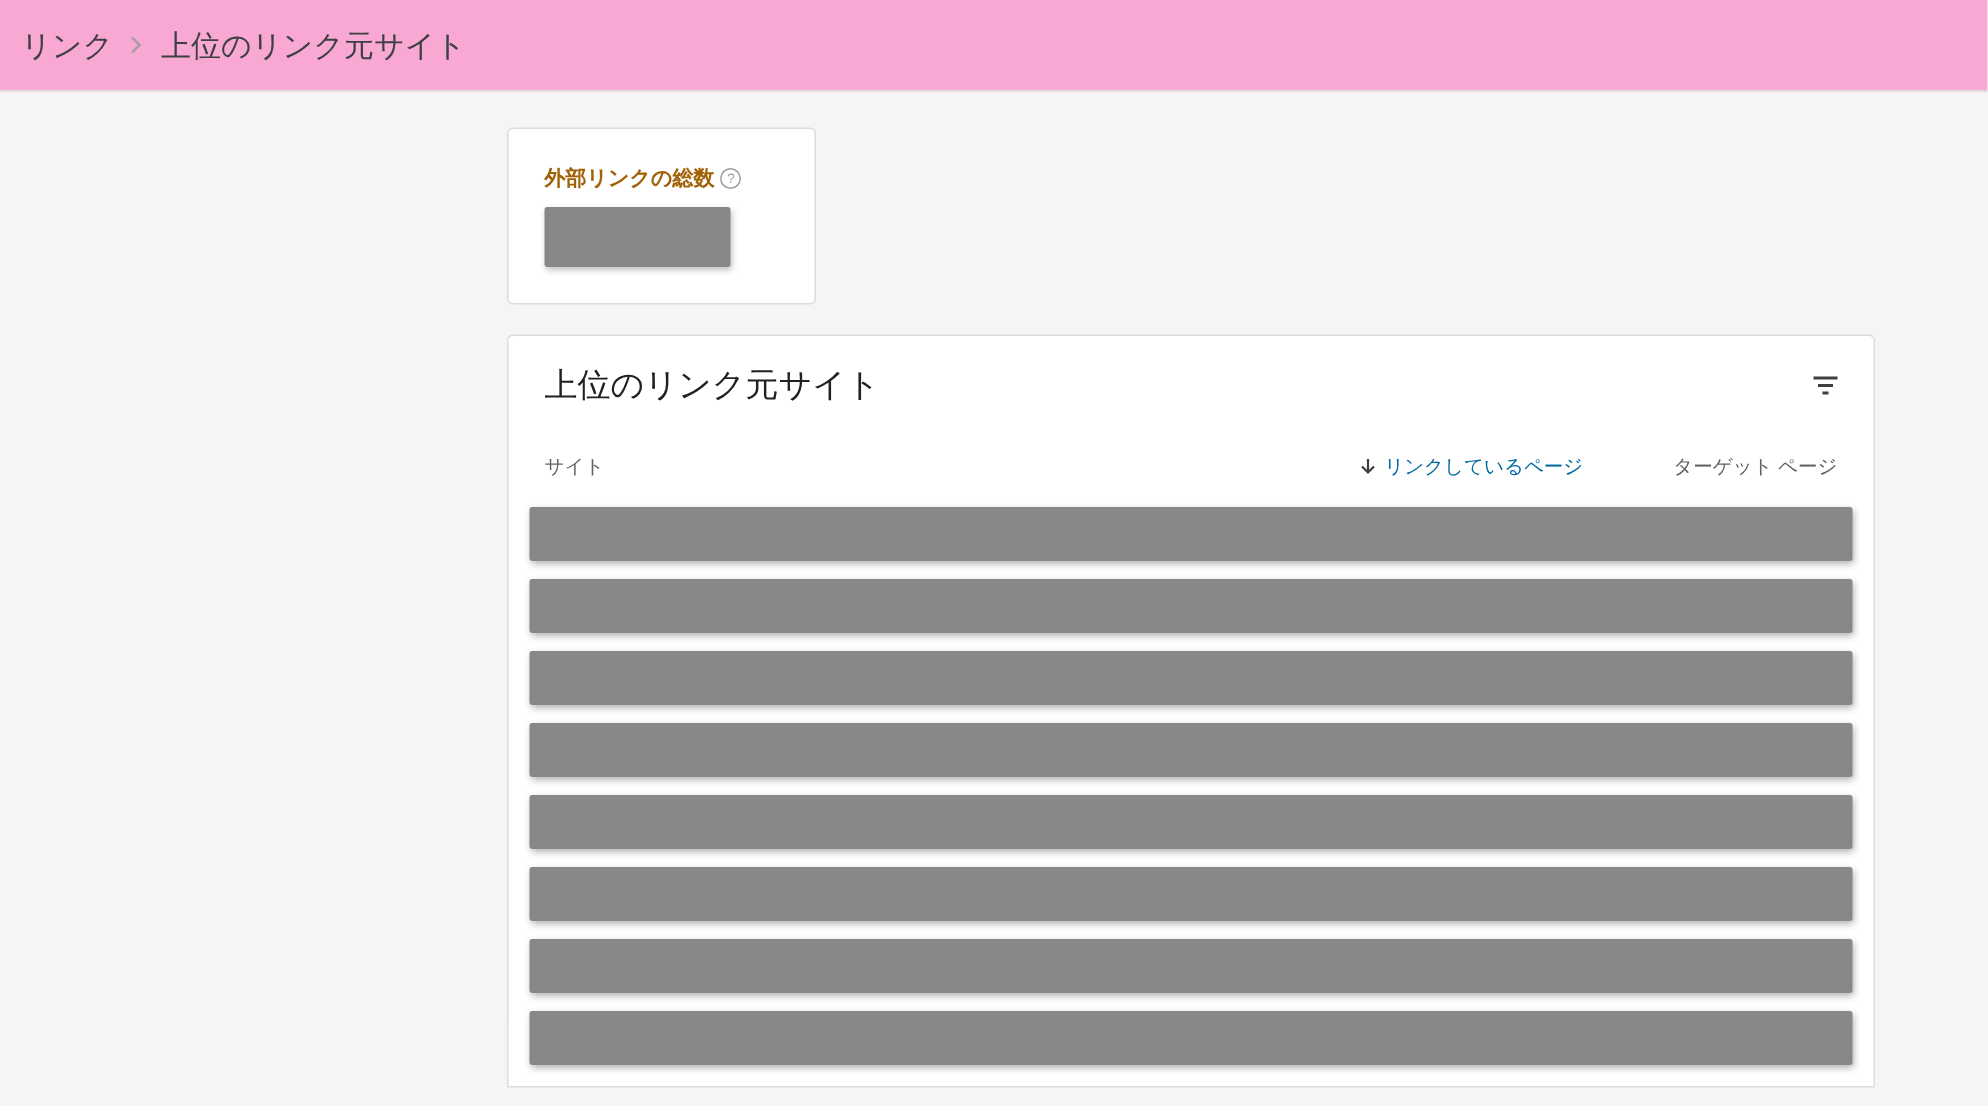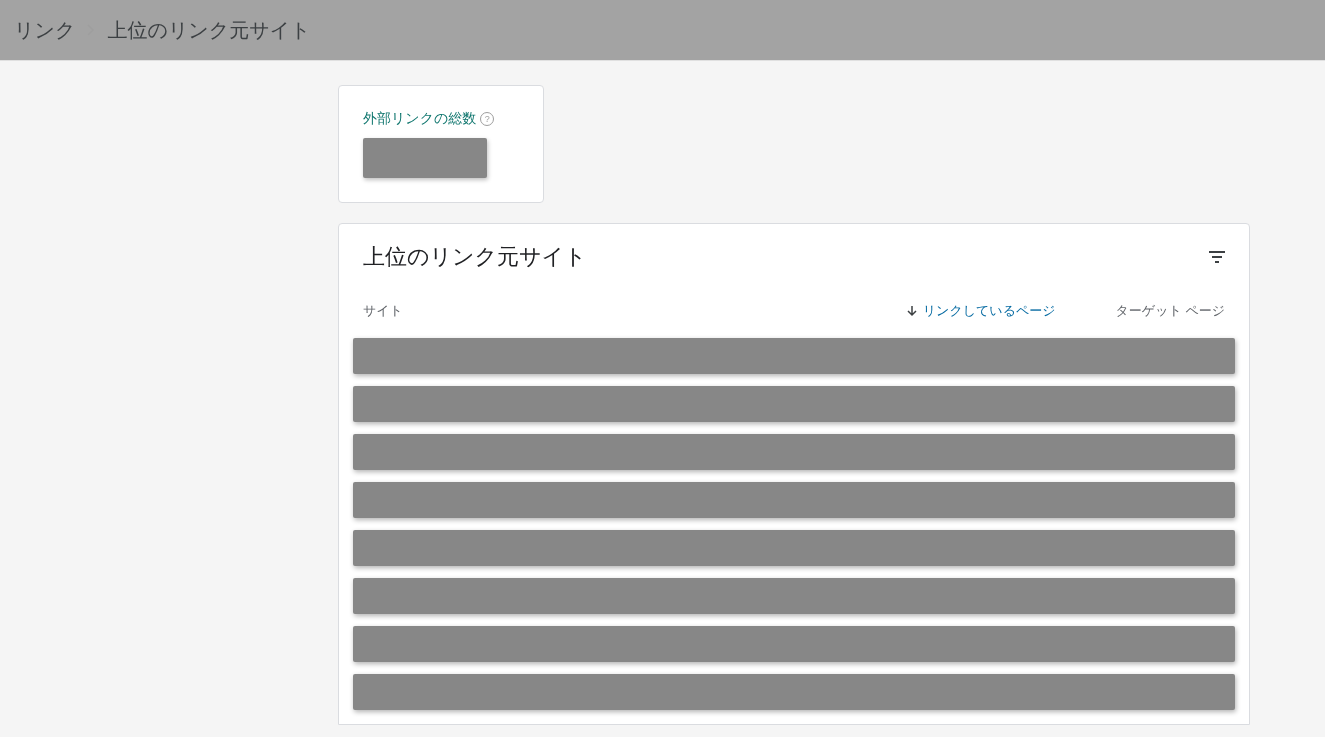--- a/index.html
+++ b/index.html
@@ -10,21 +10,21 @@
     
     body {
       font-family: "Helvetica Neue", Arial, "Hiragino Sans", "Meiryo", sans-serif;
       background: #f5f5f5;
       width: 1325px;
       height: 737px;
       overflow: hidden;
     }
     
     .header-bar {
-      background: #a3a3a3;
+      background: #f9a8d4;
       height: 61px;
       display: flex;
       align-items: center;
       padding: 0 14px;
       border-bottom: 1px solid #e0e0e0;
     }
     
     .breadcrumb {
       display: flex;
       align-items: center;
@@ -64,21 +64,22 @@
     
     .summary-label-row {
       display: flex;
       align-items: center;
       gap: 4px;
       margin-bottom: 10px;
     }
     
     .summary-label {
       font-size: 14px;
-      color: #0f766e;
+      color: #a16207;
+      font-weight: bold;
     }
     
     .help-icon {
       width: 14px;
       height: 14px;
       border: 1.5px solid #9e9e9e;
       border-radius: 50%;
       display: inline-flex;
       align-items: center;
       justify-content: center;

